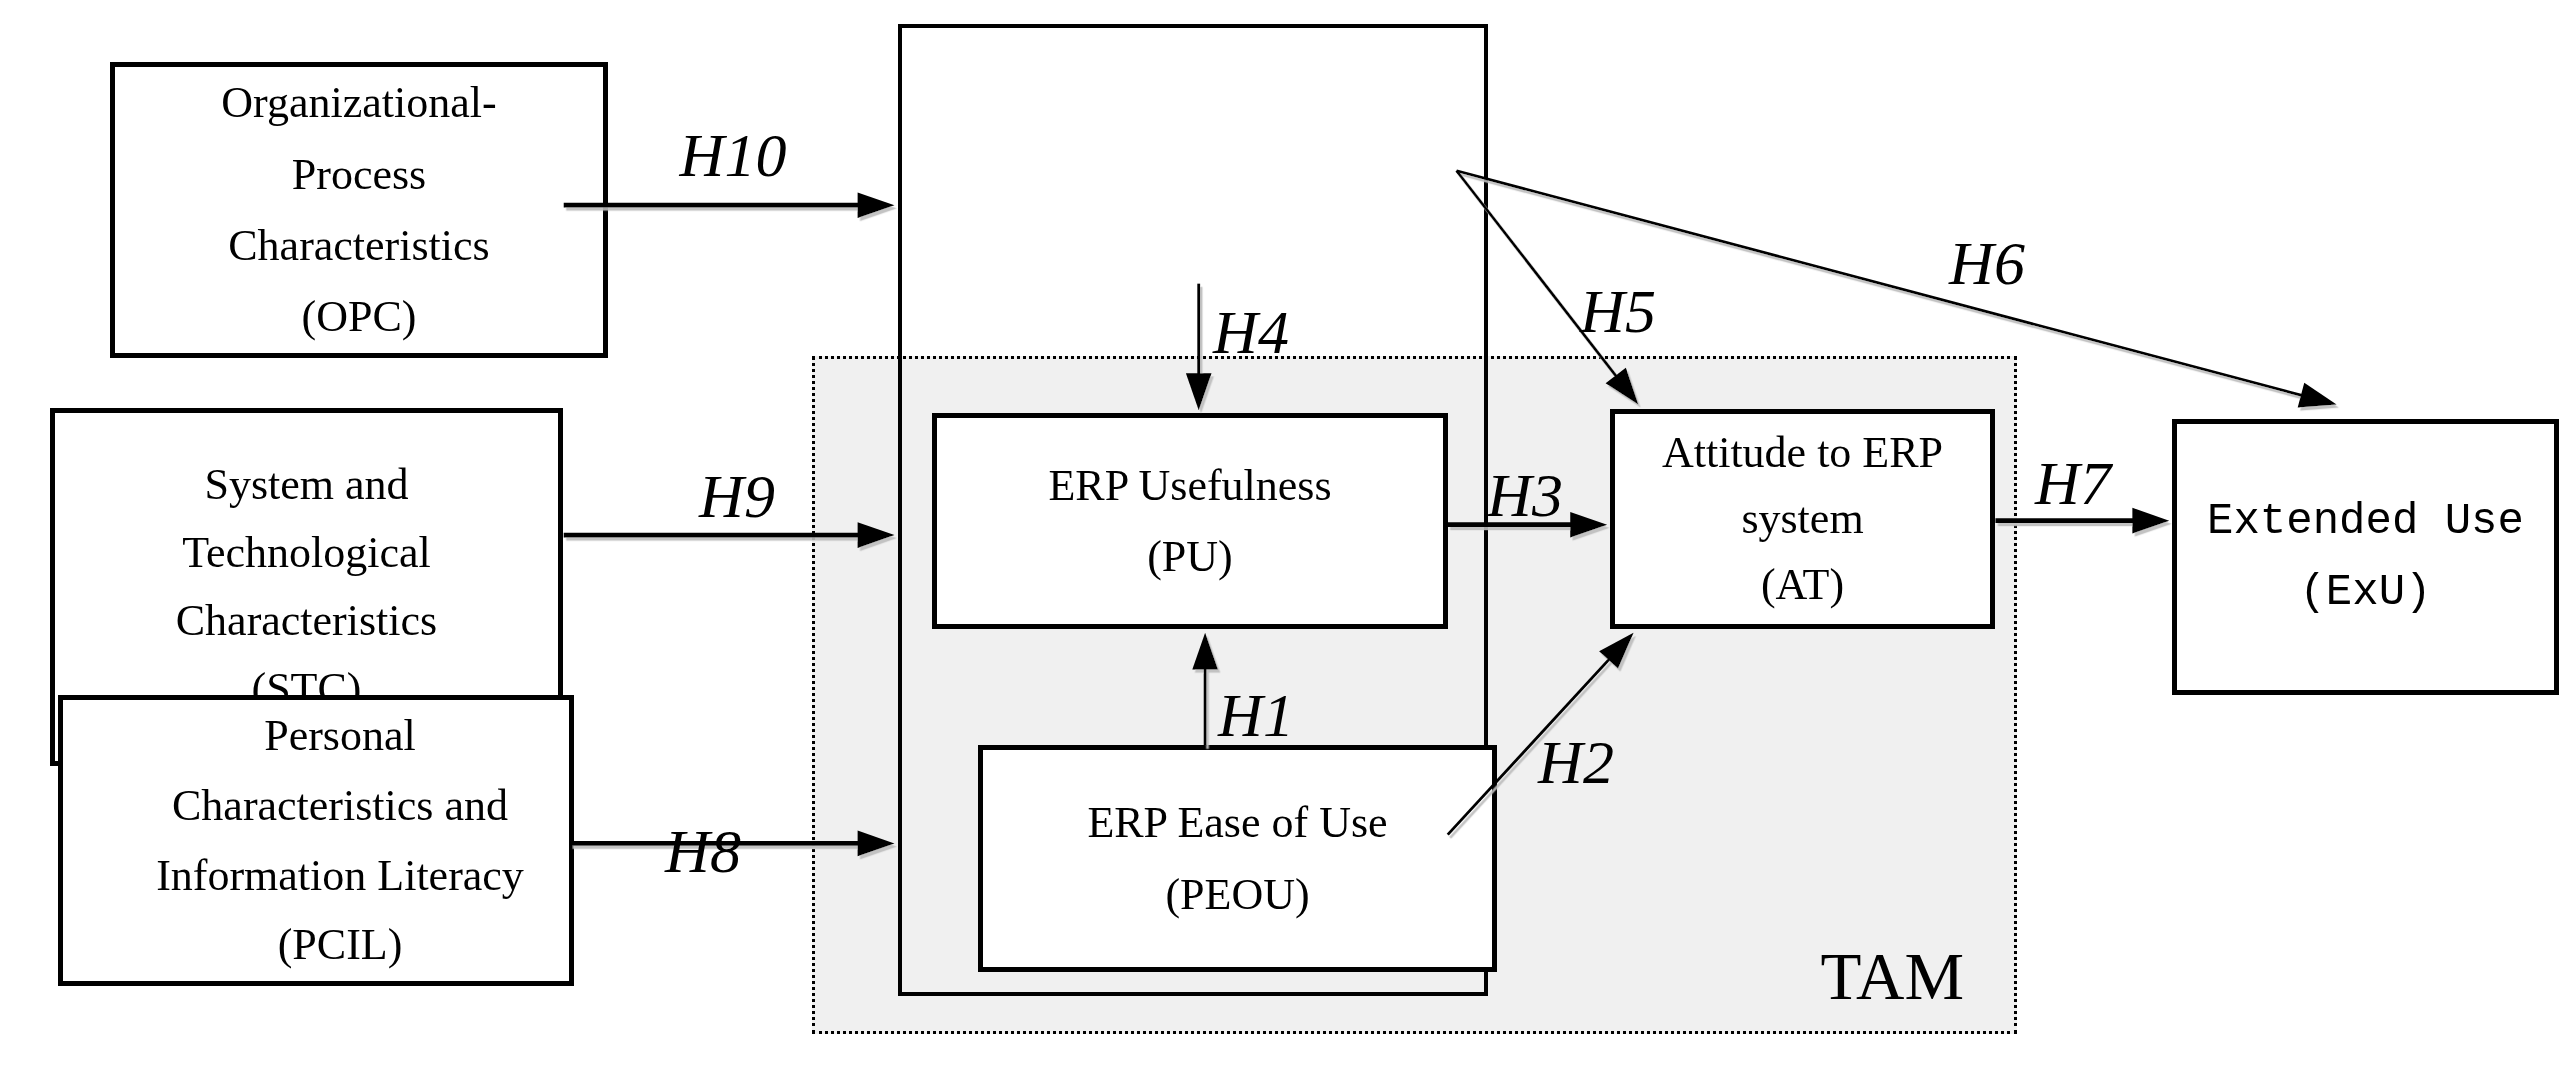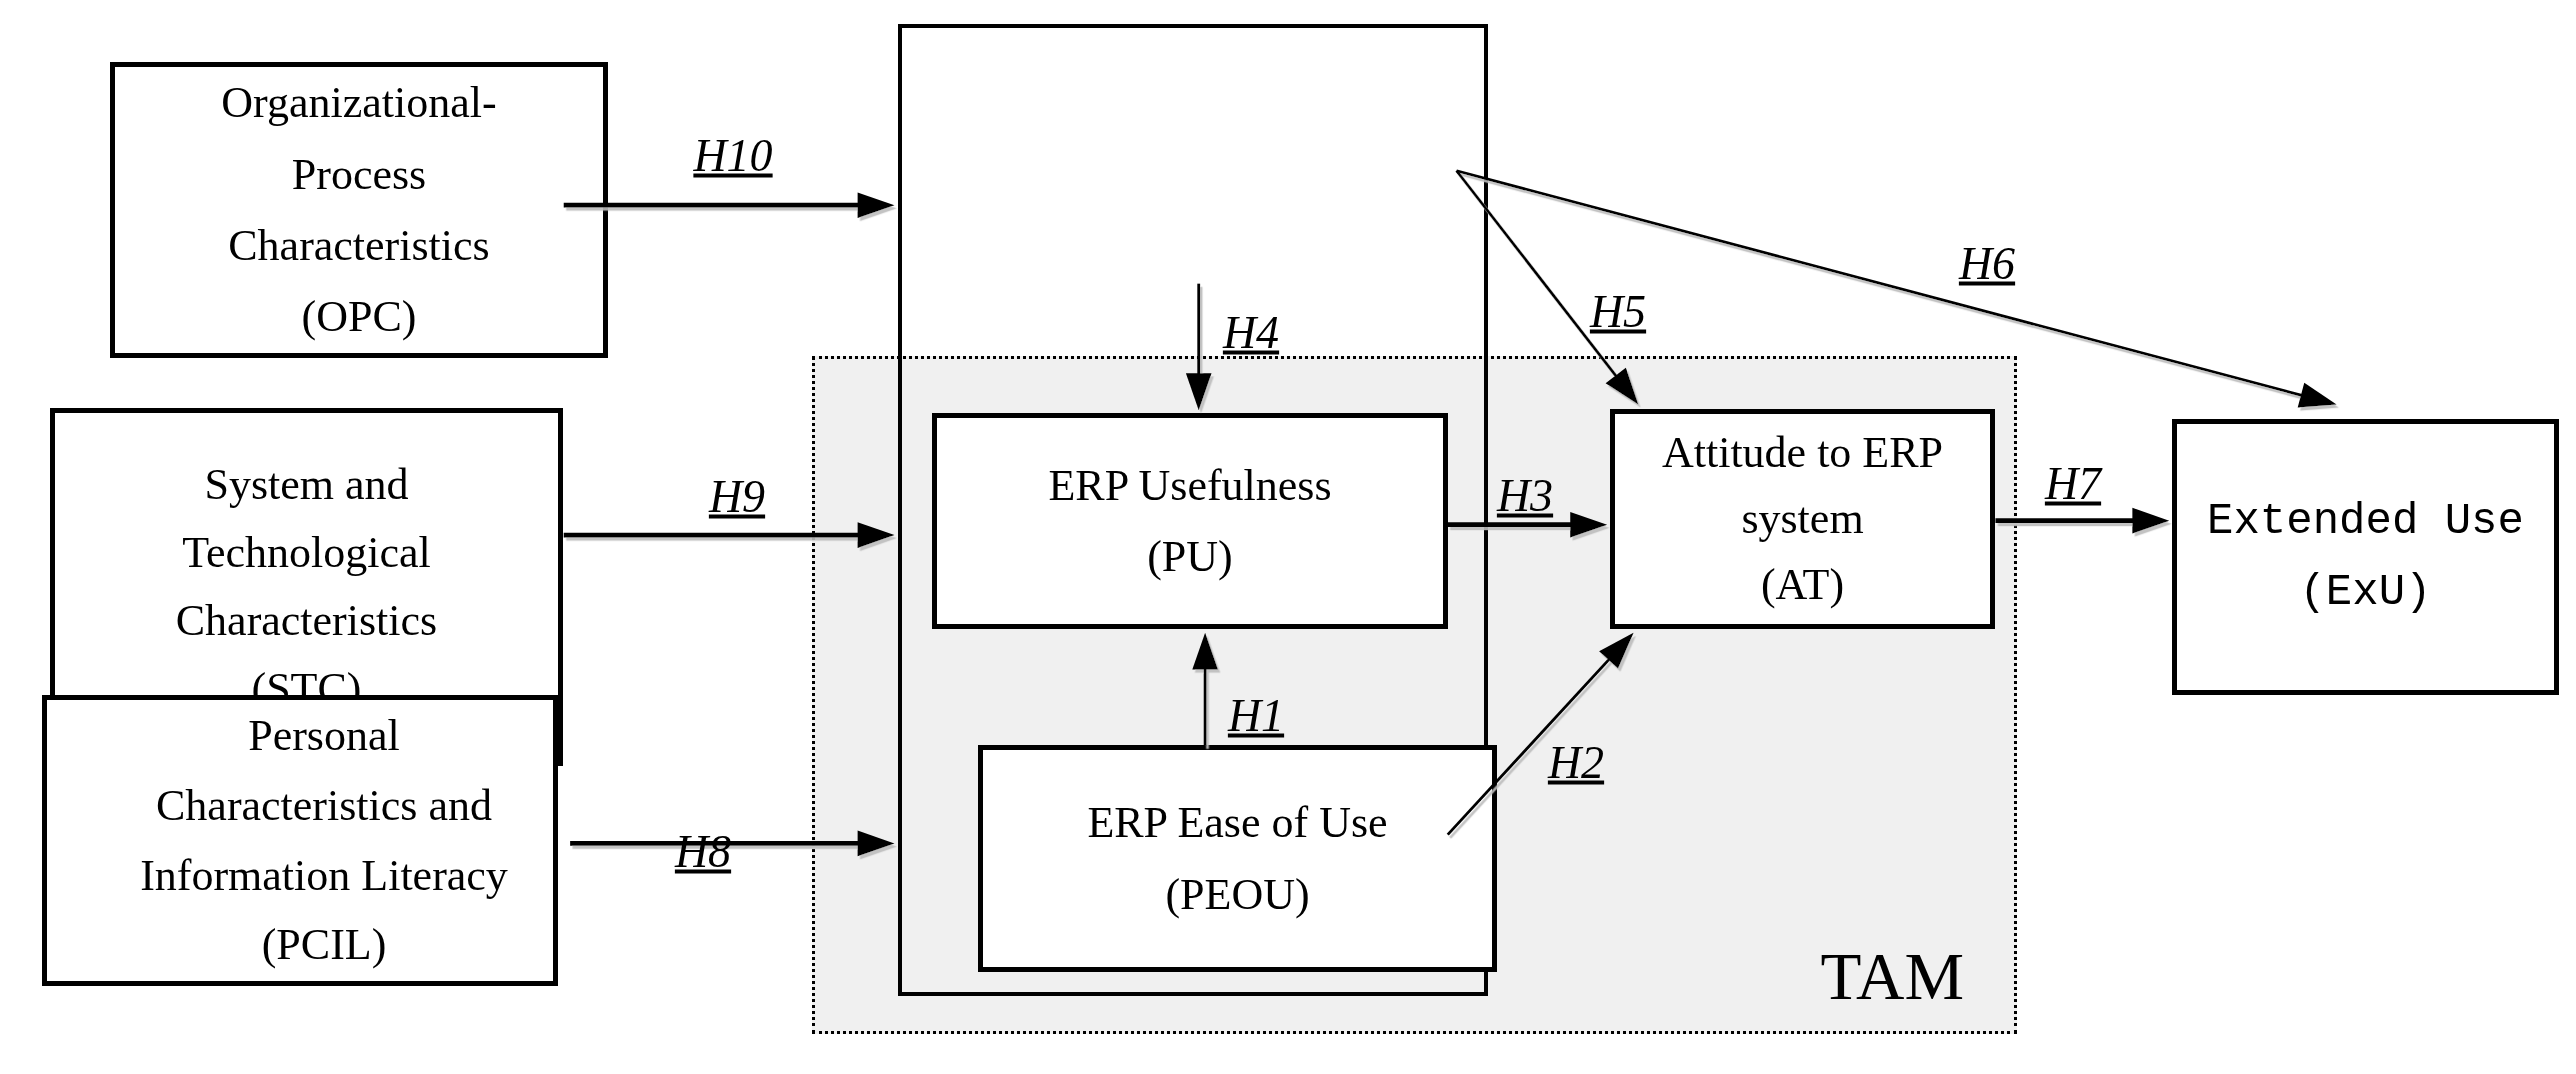--- a/index.html
+++ b/index.html
@@ -37,35 +37,34 @@
     z-index:2;
   }
   #arrow-layer{
     position:absolute;left:0;top:0;width:2576px;height:1075px;
     z-index:5;pointer-events:none;
   }
   .hlabel{
     position:absolute;
     transform:translate(-50%,-50%);
     font-style:italic;
-    font-size:46px;
+    font-size:62px;
     z-index:6;
     white-space:nowrap;
-    text-decoration:underline;
   }
   #tam-label{
     position:absolute;
     right:50px;bottom:16px;
     font-size:67px;
     z-index:3;
   }
   
   #box-opc {left:66px;  top:62px;  width:498px; height:296px;margin-left:44px;}
   #box-stc {left:50px;  top:388px; width:513px; height:358px; line-height:1.55;margin-top:20px;}
-  #box-pcil{left:42px;  top:695px; width:516px; height:291px; line-height:1.58;padding-left:48px;}
+  #box-pcil{left:58px;  top:695px; width:516px; height:291px; line-height:1.58;padding-left:48px;}
   #box-wc  {left:941px;top:55px;  width:516px; height:228px;}
   #box-pu  {left:932px;top:413px; width:516px; height:216px;}
   #box-peou{left:978px;top:745px; width:519px; height:227px;}
   #box-at  {left:1610px;top:409px; width:385px; height:220px; line-height:1.5;}
   #box-exu {left:2172px;top:419px; width:387px; height:276px;font-family:Liberation Mono, monospace;}
   
   #hlabel-h10{left:733px; top:155px;}
   #hlabel-h9 {left:737px; top:496px;}
   #hlabel-h8 {left:703px; top:815px;margin-top:36px;}
   #hlabel-h4 {left:1251px;top:332px;}

